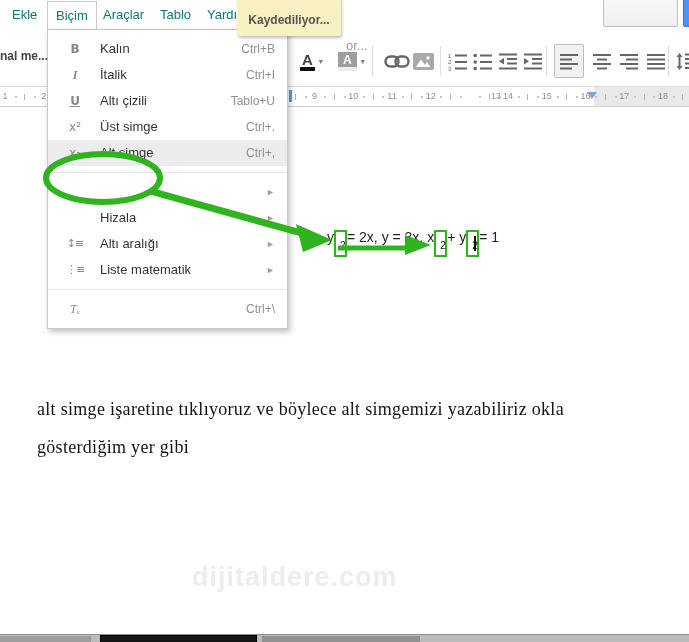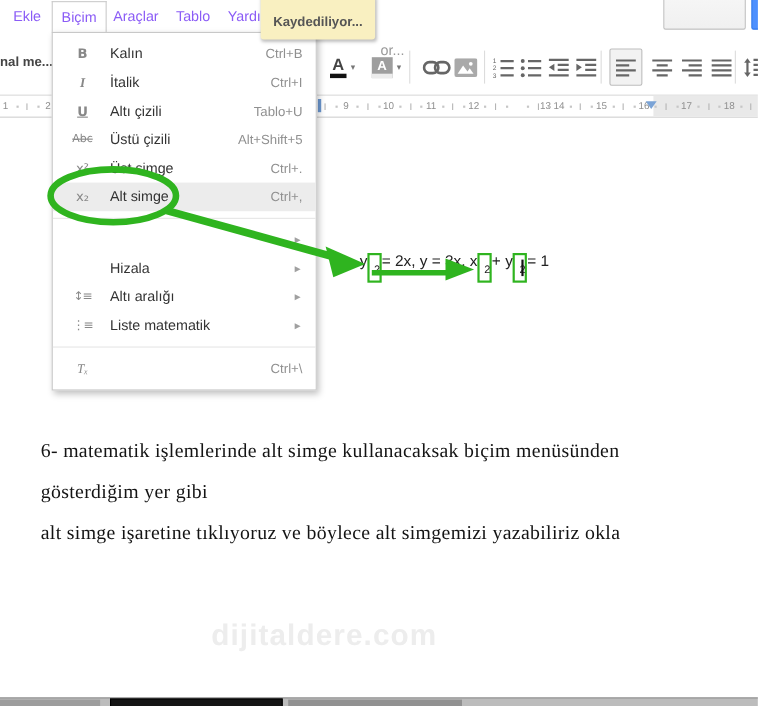--- a/index.html
+++ b/index.html
@@ -3,21 +3,21 @@
 <meta charset="utf-8">
 <style>
   html,body{margin:0;padding:0;}
   body{
     width:689px;height:642px;position:relative;overflow:hidden;background:#fff;
     font-family:"Liberation Sans","DejaVu Sans",sans-serif;
   }
 
   
   #menubar{position:absolute;top:0;left:0;right:0;height:30px;background:#fff;z-index:20;}
-  .mb-item{position:absolute;top:1px;height:28px;line-height:28px;font-size:13px;color:#8b5cf6;padding:0 8px;cursor:default;}
+  .mb-item{position:absolute;top:1px;height:28px;line-height:28px;font-size:13px;color:#0f766e;padding:0 8px;cursor:default;}
   .mb-item.open{border:1px solid #cbcbcb;border-bottom:none;background:#fff;z-index:41;}
 
   
   #save-tooltip{position:absolute;left:237px;top:-4px;width:104px;height:40px;background:#f9f0c1;
     border-radius:3px;box-shadow:1px 2px 3px rgba(0,0,0,.25);z-index:45;
     display:flex;align-items:flex-end;justify-content:center;padding-bottom:9px;box-sizing:border-box;
     font-size:12px;font-weight:600;color:#555;}
   #save-status{position:absolute;left:346px;top:38px;font-size:13px;color:#999;z-index:18;}
 
   
@@ -318,45 +318,39 @@
   <div id="indent-right"></div>
 </div>
 
 <div id="doc">
   <div id="watermark">dijitaldere.com</div>
 </div>
 
 <div id="equation"><span>y</span><span class="eqsub" style="border: 2px solid rgb(47, 180, 31);"><span class="d">2</span></span><span>= 2x, y = 3x, x</span><span class="eqsub" style="border: 2px solid rgb(47, 180, 31);"><span class="d">2</span></span><span>+ y</span><span class="eqsub" style="border: 2px solid rgb(47, 180, 31);"><span class="d">2</span><span class="caret"></span></span><span>= 1</span></div>
 
 <div id="para">
-    <div>6- matematik işlemlerinde alt simge kullanacaksak biçim menüsünden</div>
+    <div>alt simge işaretine tıklıyoruz ve böylece alt simgemizi yazabiliriz okla</div>
     <div>gösterdiğim yer gibi</div>
-    <div>alt simge işaretine tıklıyoruz ve böylece alt simgemizi yazabiliriz okla</div>
   </div>
 
 <div id="format-menu">
     <div class="m-row">
       <span class="m-icon m-ib">B</span>
       <span class="m-label">Kalın</span>
       <span class="m-short">Ctrl+B</span>
     </div>
     <div class="m-row">
       <span class="m-icon m-ii">I</span>
       <span class="m-label">İtalik</span>
       <span class="m-short">Ctrl+I</span>
     </div>
     <div class="m-row">
       <span class="m-icon m-iu">U</span>
       <span class="m-label">Altı çizili</span>
       <span class="m-short">Tablo+U</span>
-    </div>
-    <div class="m-row">
-      <span class="m-icon m-is">Abc</span>
-      <span class="m-label">Üstü çizili</span>
-      <span class="m-short">Alt+Shift+5</span>
     </div>
     <div class="m-row">
       <span class="m-icon ">x²</span>
       <span class="m-label">Üst simge</span>
       <span class="m-short">Ctrl+.</span>
     </div>
     <div class="m-row hl">
       <span class="m-icon ">x₂</span>
       <span class="m-label">Alt simge</span>
       <span class="m-short">Ctrl+,</span>

